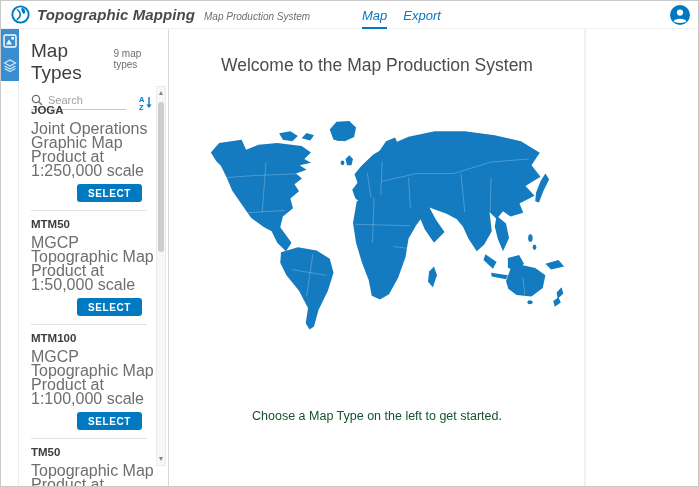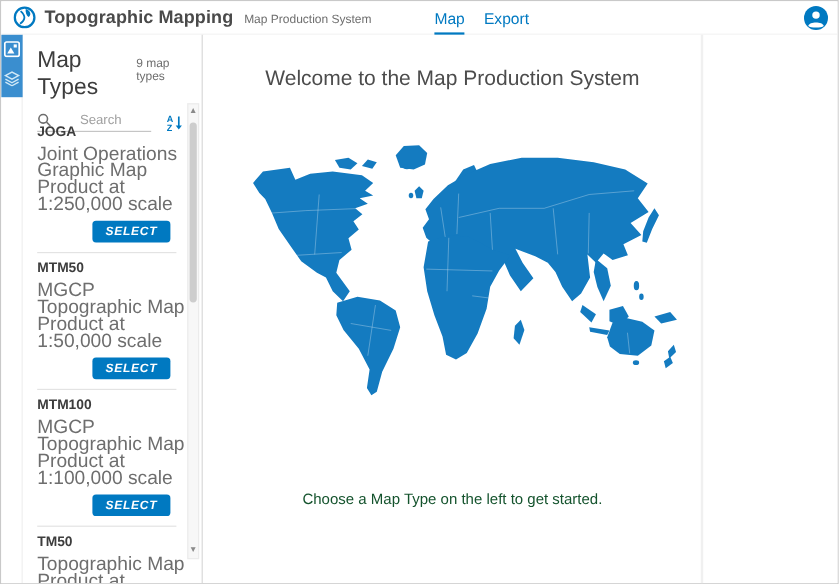--- a/index.html
+++ b/index.html
@@ -3,21 +3,21 @@
 <meta charset="utf-8">
 <style>
   * { margin:0; padding:0; box-sizing:border-box; }
   html,body { width:699px; height:487px; overflow:hidden; background:#fff;
               font-family:"Liberation Sans", sans-serif; }
   .app { position:relative; width:699px; height:487px; background:#fff;
          border:1px solid #c9c9c9; overflow:hidden; }
 
   
   .header { position:absolute; top:0; left:0; right:0; height:28px; background:#fff;
-            display:flex; align-items:center; border-bottom:1px solid #f2f2f2; }
+            display:flex; align-items:center; border-bottom:1px solid #f2f2f2;font-style:italic; }
   .logo { margin-left:10px; width:19px; height:19px; flex:0 0 auto; }
   .app-title { margin-left:7px; font-size:15px; font-weight:600; color:#4a4a4a; letter-spacing:.1px; }
   .app-subtitle { margin-left:9px; font-size:10px; color:#6e6e6e; padding-top:3px; }
   .nav { position:absolute; left:361px; top:0; height:28px; display:flex; gap:16px; align-items:center; }
   .nav a { font-size:13px; color:#0079c1; text-decoration:none; height:100%;
            display:flex; align-items:center; border-bottom:2px solid transparent; padding-top:2px; }
   .nav a.active { border-bottom-color:#0079c1; }
   .avatar { position:absolute; right:8px; top:4px; width:20px; height:20px; cursor:pointer; }
 
   
@@ -29,33 +29,33 @@
   
   .panel { position:absolute; left:18px; top:28px; bottom:0; width:150px; background:#fff;
            border-right:1px solid #d9d9d9; overflow:hidden; }
   .panel-head { display:flex; align-items:baseline; padding:11px 6px 0 12px; }
   .panel-title { font-size:19px; font-weight:400; color:#3d3d3d; }
   .panel-count { margin-left:auto; font-size:10px; color:#6e6e6e; }
   .search-row { display:flex; align-items:center; margin:10px 0 0 12px; }
   .search-box { display:flex; align-items:center; gap:5px; width:95px;
                 border-bottom:1px solid #c5c5c5; padding-bottom:3px; }
   .search-box input { border:none; outline:none; width:72px; font-size:11px; color:#3d3d3d;
-                      font-family:"Liberation Sans", sans-serif;text-align:center; }
+                      font-family:"Liberation Sans", sans-serif; }
   .search-box input::placeholder { color:#a0a0a0; }
   .sort-btn { margin-left:auto; margin-right:15px; cursor:pointer; display:flex; }
 
   .list { position:absolute; left:0; right:13px; top:66px; bottom:0; overflow:hidden; padding:2px 8px 0 12px; }
   .item { padding:7px 0 8px; border-bottom:1px solid #e3e3e3; }
   .item:last-child { border-bottom:none; }
   .item-name { font-size:11.5px; font-weight:700; color:#3d3d3d; }
   .item-desc { margin-top:6px; font-size:16px; line-height:14px; color:#6e6e6e; width:130px; }
   .item-btn-row { margin-top:6px; display:flex; justify-content:flex-end; padding-right:5px; }
   .select-btn { background:#0079c1; color:#fff; border:none; border-radius:3px; height:18px;
                 padding:0 11px; font-size:10px; font-weight:700; letter-spacing:.6px;
-                font-family:"Liberation Sans", sans-serif; cursor:pointer;font-style:italic; }
+                font-family:"Liberation Sans", sans-serif; cursor:pointer; }
 
   
   .vscroll { position:absolute; right:2px; top:57px; width:10px; height:380px;
              background:#f7f7f7; border:1px solid #ebebeb; }
   .vscroll .arrow { position:absolute; left:0; width:8px; height:12px; color:#8a8a8a;
                     font-size:7px; text-align:center; line-height:12px; cursor:pointer; }
   .vscroll .up { top:0; }
   .vscroll .down { bottom:0; }
   .vscroll .thumb { position:absolute; left:1px; width:6px; top:15px; height:150px;
                     background:#cdcdcd; border-radius:3px; cursor:pointer; }

